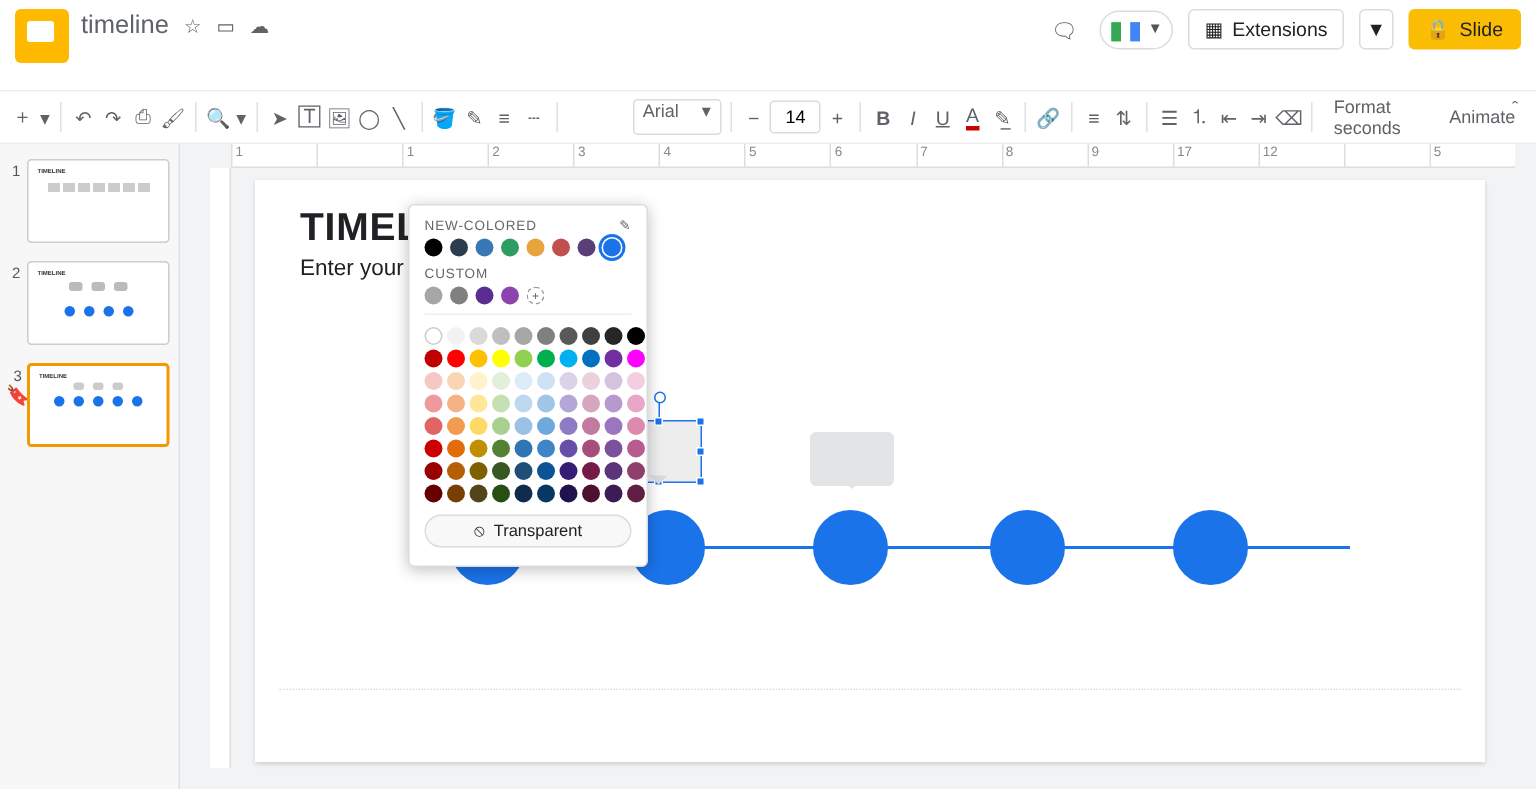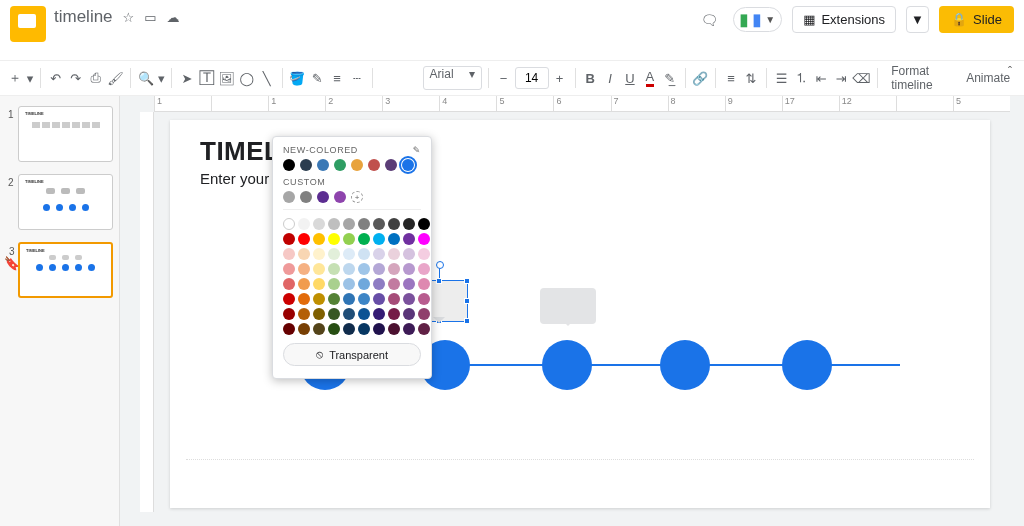--- a/index.html
+++ b/index.html
@@ -152,21 +152,21 @@
   <div class="sep"></div>
   <div class="tb">≡</div>
   <div class="tb">⇅</div>
   <div class="sep"></div>
   <div class="tb">☰</div>
   <div class="tb">⒈</div>
   <div class="tb">⇤</div>
   <div class="tb">⇥</div>
   <div class="tb">⌫</div>
   <div class="sep"></div>
-  <span style="font-size:12px; padding:0 8px; cursor:pointer">Format timeline</span>
+  <span style="font-size:12px; padding:0 8px; cursor:pointer">Format seconds</span>
   <span style="font-size:12px; padding:0 8px; cursor:pointer">Animate</span>
   <div class="right-collapse">ˆ</div>
 </div>
 
 <div class="workspace">
   <div class="filmstrip">
     <div style="position:absolute; left:4px; top:160px; font-size:13px; color:#888">🔖</div>
     <div class="thumb">
       <span class="thumb-wrap">1</span>
       <div class="thumb-content"><b>TIMELINE</b>

